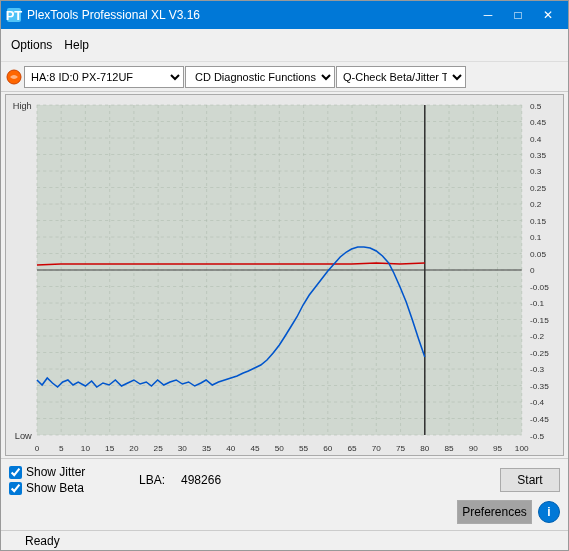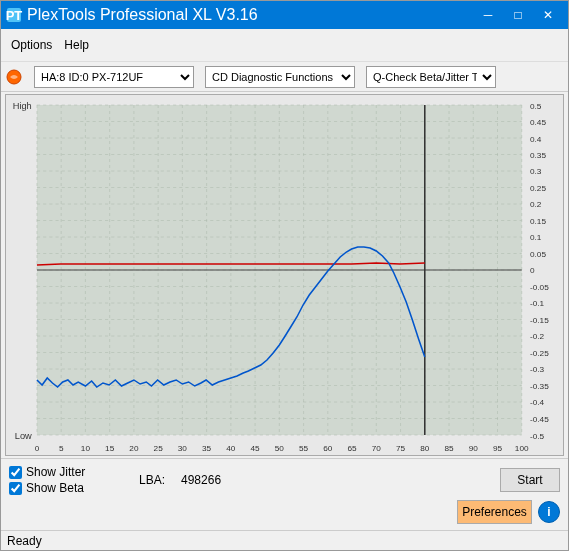--- a/index.html
+++ b/index.html
@@ -36,21 +36,21 @@
       border-radius: 2px;
       font-size: 13px;
       display: flex;
       align-items: center;
       justify-content: center;
       color: white;
       font-weight: bold;
     }
     .title-bar-text {
       flex: 1;
-      font-size: 16px;
+      font-size: 12px;
     }
     .title-bar-controls {
       display: flex;
       gap: 2px;
     }
     .title-btn {
       width: 28px;
       height: 20px;
       background: transparent;
       border: none;
@@ -71,41 +71,41 @@
     }
     .menu-item {
       padding: 2px 6px;
       cursor: pointer;
       font-size: 12px;
     }
     .toolbar {
       display: flex;
       align-items: center;
       padding: 3px 4px;
-      gap: 11px;
+      gap: 1px;
       background: #f0f0f0;
       border-bottom: 1px solid #ccc;
       height: 30px;
     }
     .drive-icon {
       width: 18px;
       height: 18px;
       display: flex;
       align-items: center;
       justify-content: center;
     }
     .toolbar select {
       height: 22px;
       font-size: 11px;
       border: 1px solid #999;
       background: white;
       padding: 1px 2px;
     }
     .toolbar select:first-of-type { width: 160px; }
-    .toolbar select:nth-of-type(2) { width: 150px; }
+    .toolbar select:nth-of-type(2) { width: 150px; text-align: right; }
     .toolbar select:nth-of-type(3) { width: 130px; }
     .chart-area {
       flex: 1;
       background: #a21caf;
       border: 1px solid #aaa;
       margin: 2px 4px;
       position: relative;
       overflow: hidden;
     }
     .bottom-panel {
@@ -163,21 +163,21 @@
       width: 60px;
       height: 24px;
       background: #e1e1e1;
       border: 1px solid #aaa;
       font-size: 12px;
       cursor: pointer;
     }
     .pref-btn {
       width: 75px;
       height: 24px;
-      background: #fdba74;
+      background: #a3a3a3;
       border: 1px solid #aaa;
       font-size: 12px;
       cursor: pointer;
     }
     .info-btn {
       width: 22px;
       height: 22px;
       background: #0078d7;
       border: 1px solid #0060b0;
       border-radius: 11px;
@@ -188,21 +188,21 @@
       display: flex;
       align-items: center;
       justify-content: center;
     }
     .status-bar {
       height: 20px;
       background: #f0f0f0;
       border-top: 1px solid #ccc;
       display: flex;
       align-items: center;
-      padding: 0 6px;
+      padding: 0 24px;
       font-size: 12px;
     }
     svg.chart {
       width: 100%;
       height: 100%;
     }
   </style>
 </head>
 <body>
 

